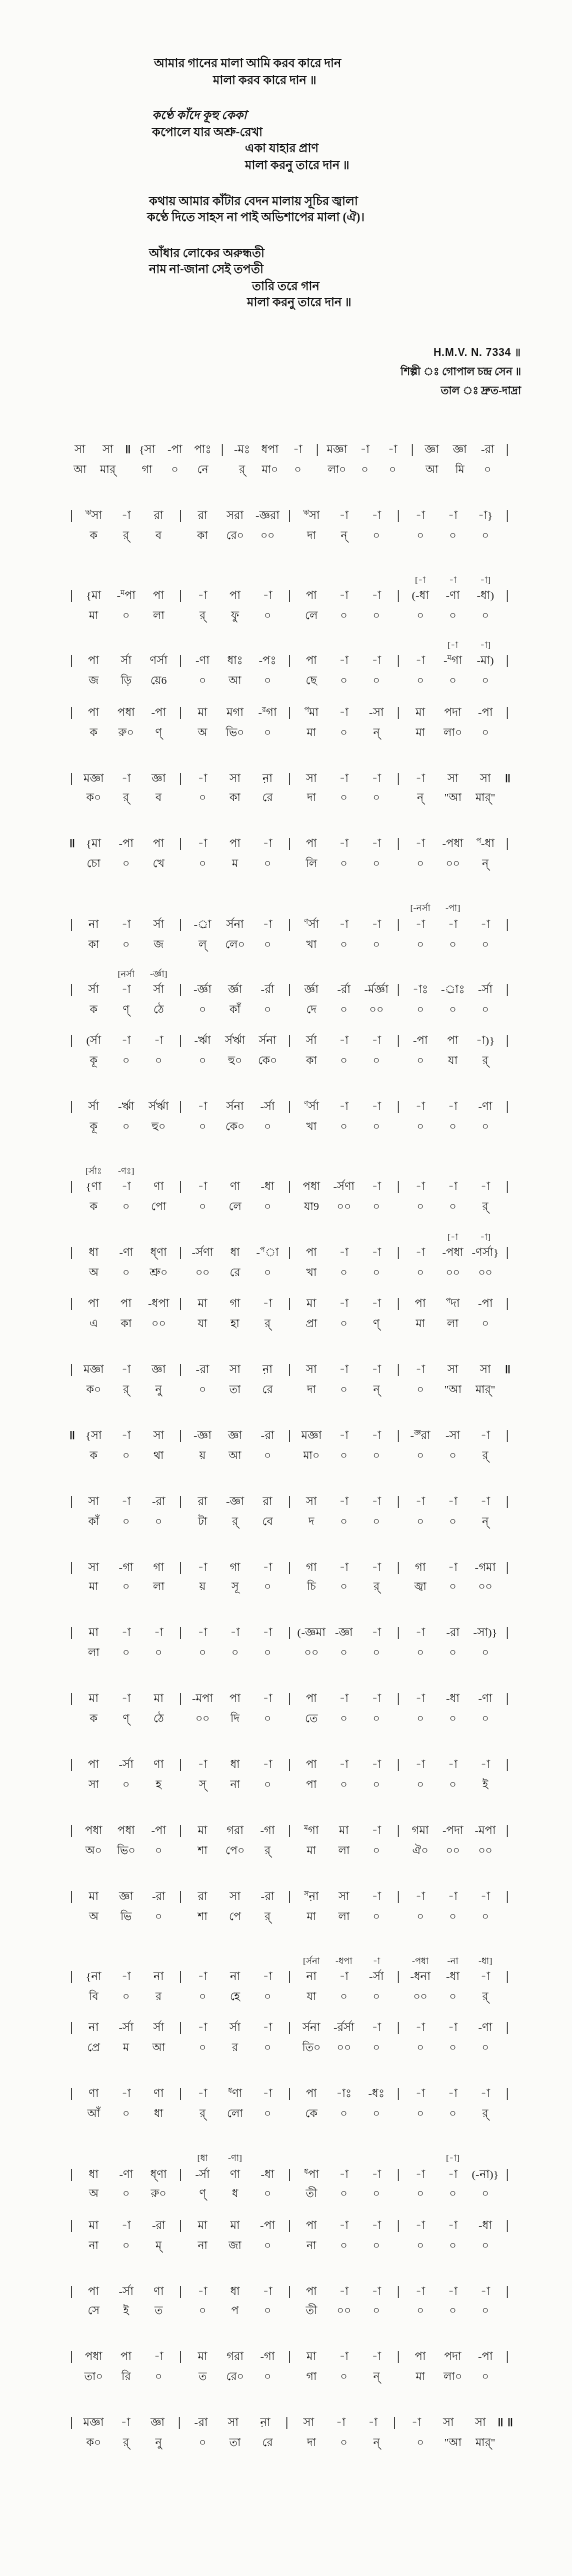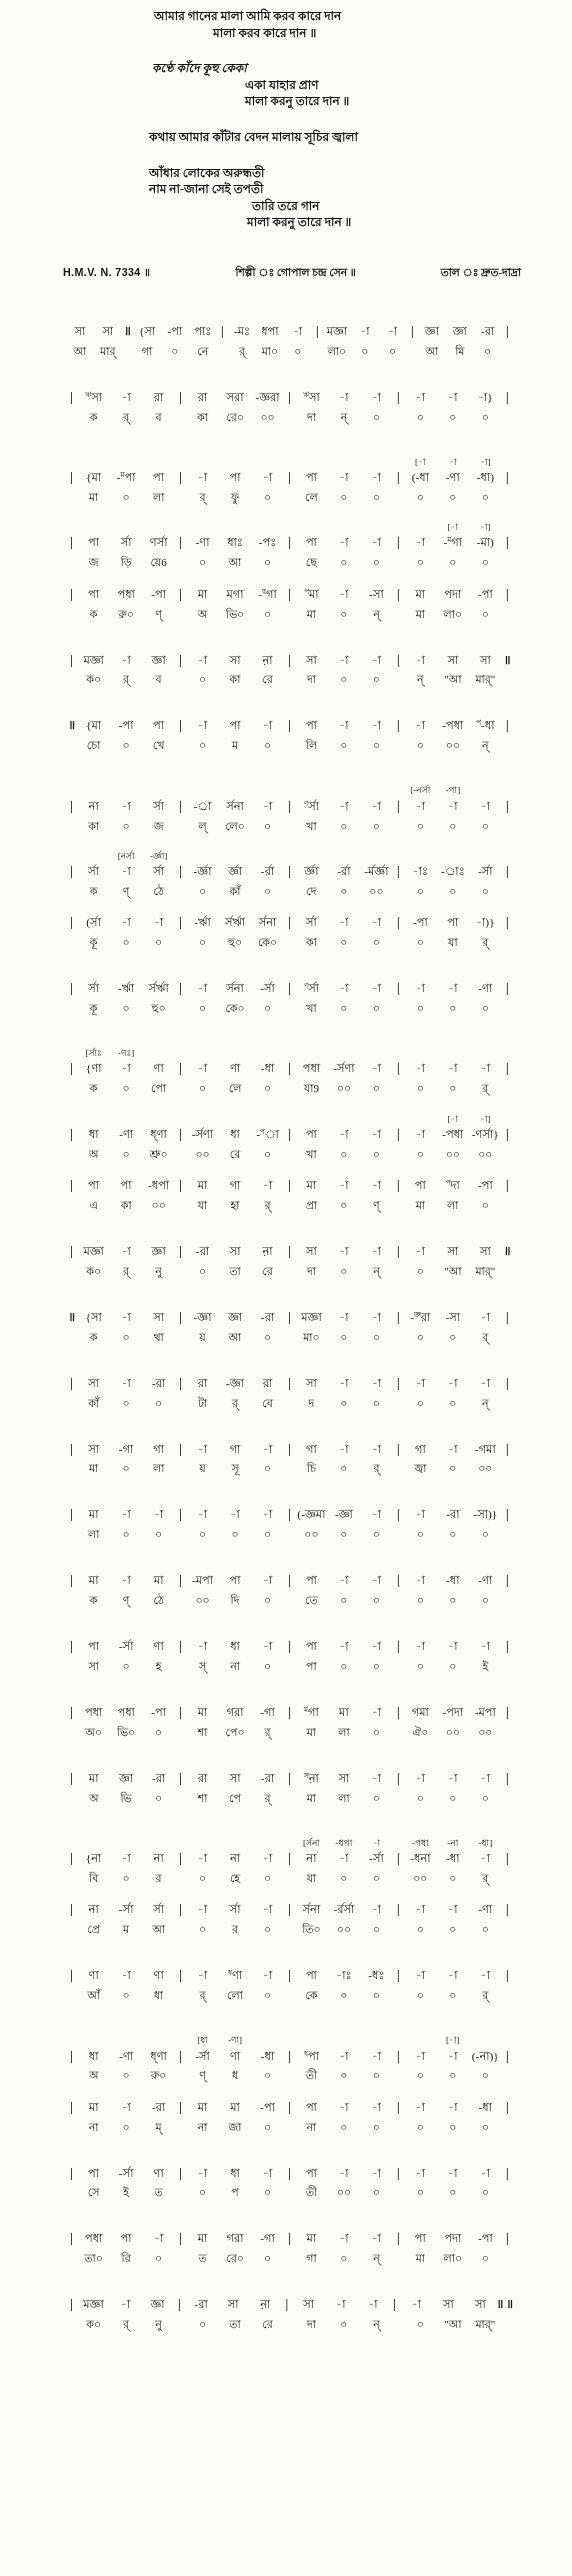--- a/index.html
+++ b/index.html
@@ -1,29 +1,29 @@
 <!DOCTYPE html>
 <html lang="bn" style="font-size:11.4px"><head>
 <meta charset="utf-8">
 <style>
   html,body{margin:0;padding:0;}
   body{
     width:572px;min-height:2576px;background:#fbfbf9;color:#151515;
     font-family:"Liberation Serif","DejaVu Serif",serif;
     -webkit-font-smoothing:antialiased;
   }
-  .page{width:492px;padding-top:8px;box-sizing:border-box;}
+  .page{width:492px;padding-top:8px;box-sizing:border-box;margin-top:47px;}
   
   .lyrics{font-size:12px;line-height:16.5px;font-weight:600;}
   .lyrics .stz{margin:0 0 19.3px 0;}
   .lyrics .ln{white-space:pre;}
   
   .hdr{
     width:458px;margin:33px 0 0 63px;display:flex;justify-content:space-between;
-    align-items:flex-start;font-size:10.7px;font-weight:600;
+    align-items:flex-end;font-size:10.7px;font-weight:600;flex-direction:column;
   }
   .hdr .hl{font-family:"Liberation Sans","DejaVu Sans",sans-serif;font-weight:700;letter-spacing:0.4px;}
   
   .score{margin-top:40px;}
   .nrow{margin-bottom:29px;}
   .nrow.has-ann{margin-bottom:14.3px;}
   .line{display:flex;width:447px;margin-left:66px;}
   .cell{flex:1 1 0;text-align:center;font-size:11.4px;line-height:17px;white-space:nowrap;}
   .cell.bar{flex:0 0 11.4px;font-weight:700;font-size:12px;}
   .ann .cell{font-size:9px;line-height:14.3px;color:#1c1c1c;}
@@ -36,25 +36,27 @@
 
 <div class="page">
 
   <section class="lyrics">
       <div class="stz">
         <div class="ln" style="margin-left: 154px;">আমার গানের মালা আমি করব কারে দান</div>
         <div class="ln" style="margin-left: 213px;">মালা করব কারে দান ॥</div>
       </div>
       <div class="stz">
         <div class="ln" style="margin-left: 152px; font-style: italic;">কণ্ঠে কাঁদে কূহু কেকা</div>
+        <div class="ln" style="margin-left: 152px;">কপোলে যার অশ্রু-রেখা</div>
         <div class="ln" style="margin-left: 245px;">একা যাহার প্রাণ</div>
         <div class="ln" style="margin-left: 245px;">মালা করনু তারে দান ॥</div>
       </div>
       <div class="stz">
         <div class="ln" style="margin-left: 149px;">কথায় আমার কাঁটার বেদন মালায় সূচির জ্বালা</div>
+        <div class="ln" style="margin-left: 147px;">কণ্ঠে দিতে সাহস না পাই অভিশাপের মালা (ঐ)।</div>
       </div>
       <div class="stz">
         <div class="ln" style="margin-left: 149px;">আঁধার লোকের অরুন্ধতী</div>
         <div class="ln" style="margin-left: 149px;">নাম না-জানা সেই তপতী</div>
         <div class="ln" style="margin-left: 252px;">তারি তরে গান</div>
         <div class="ln" style="margin-left: 247px;">মালা করনু তারে দান ॥</div>
       </div>
     </section>
 
   <div class="hdr">

